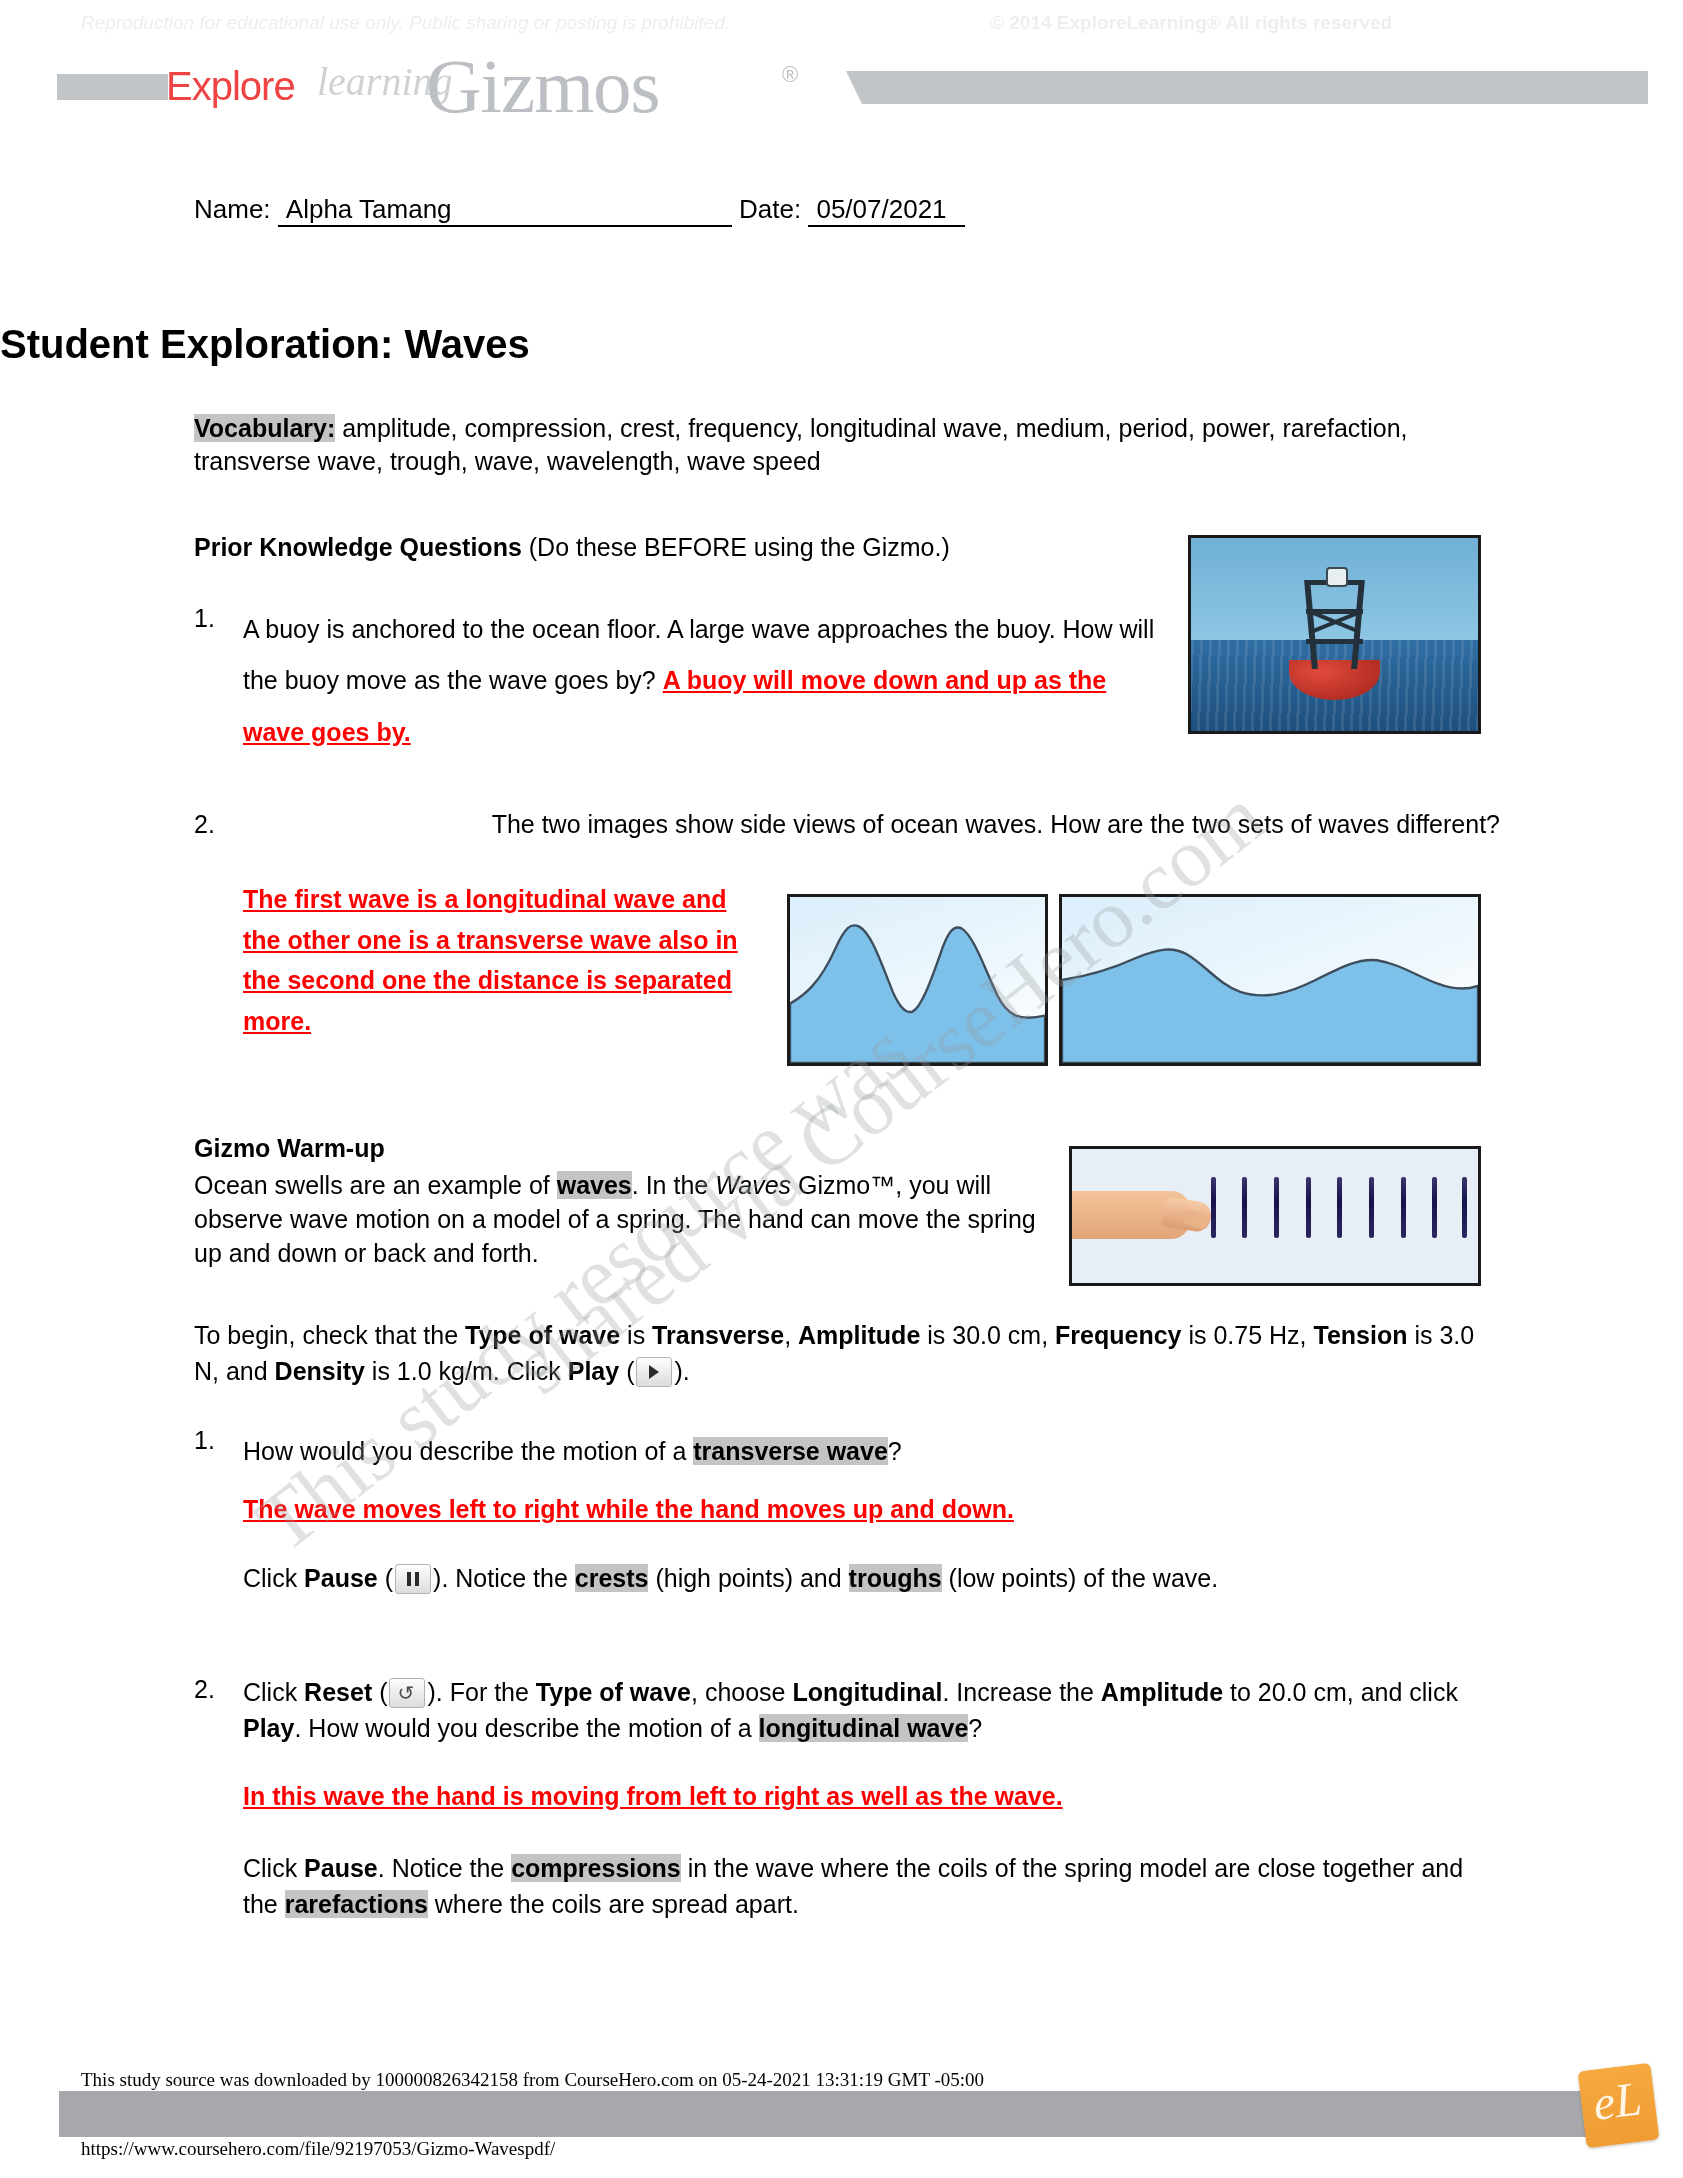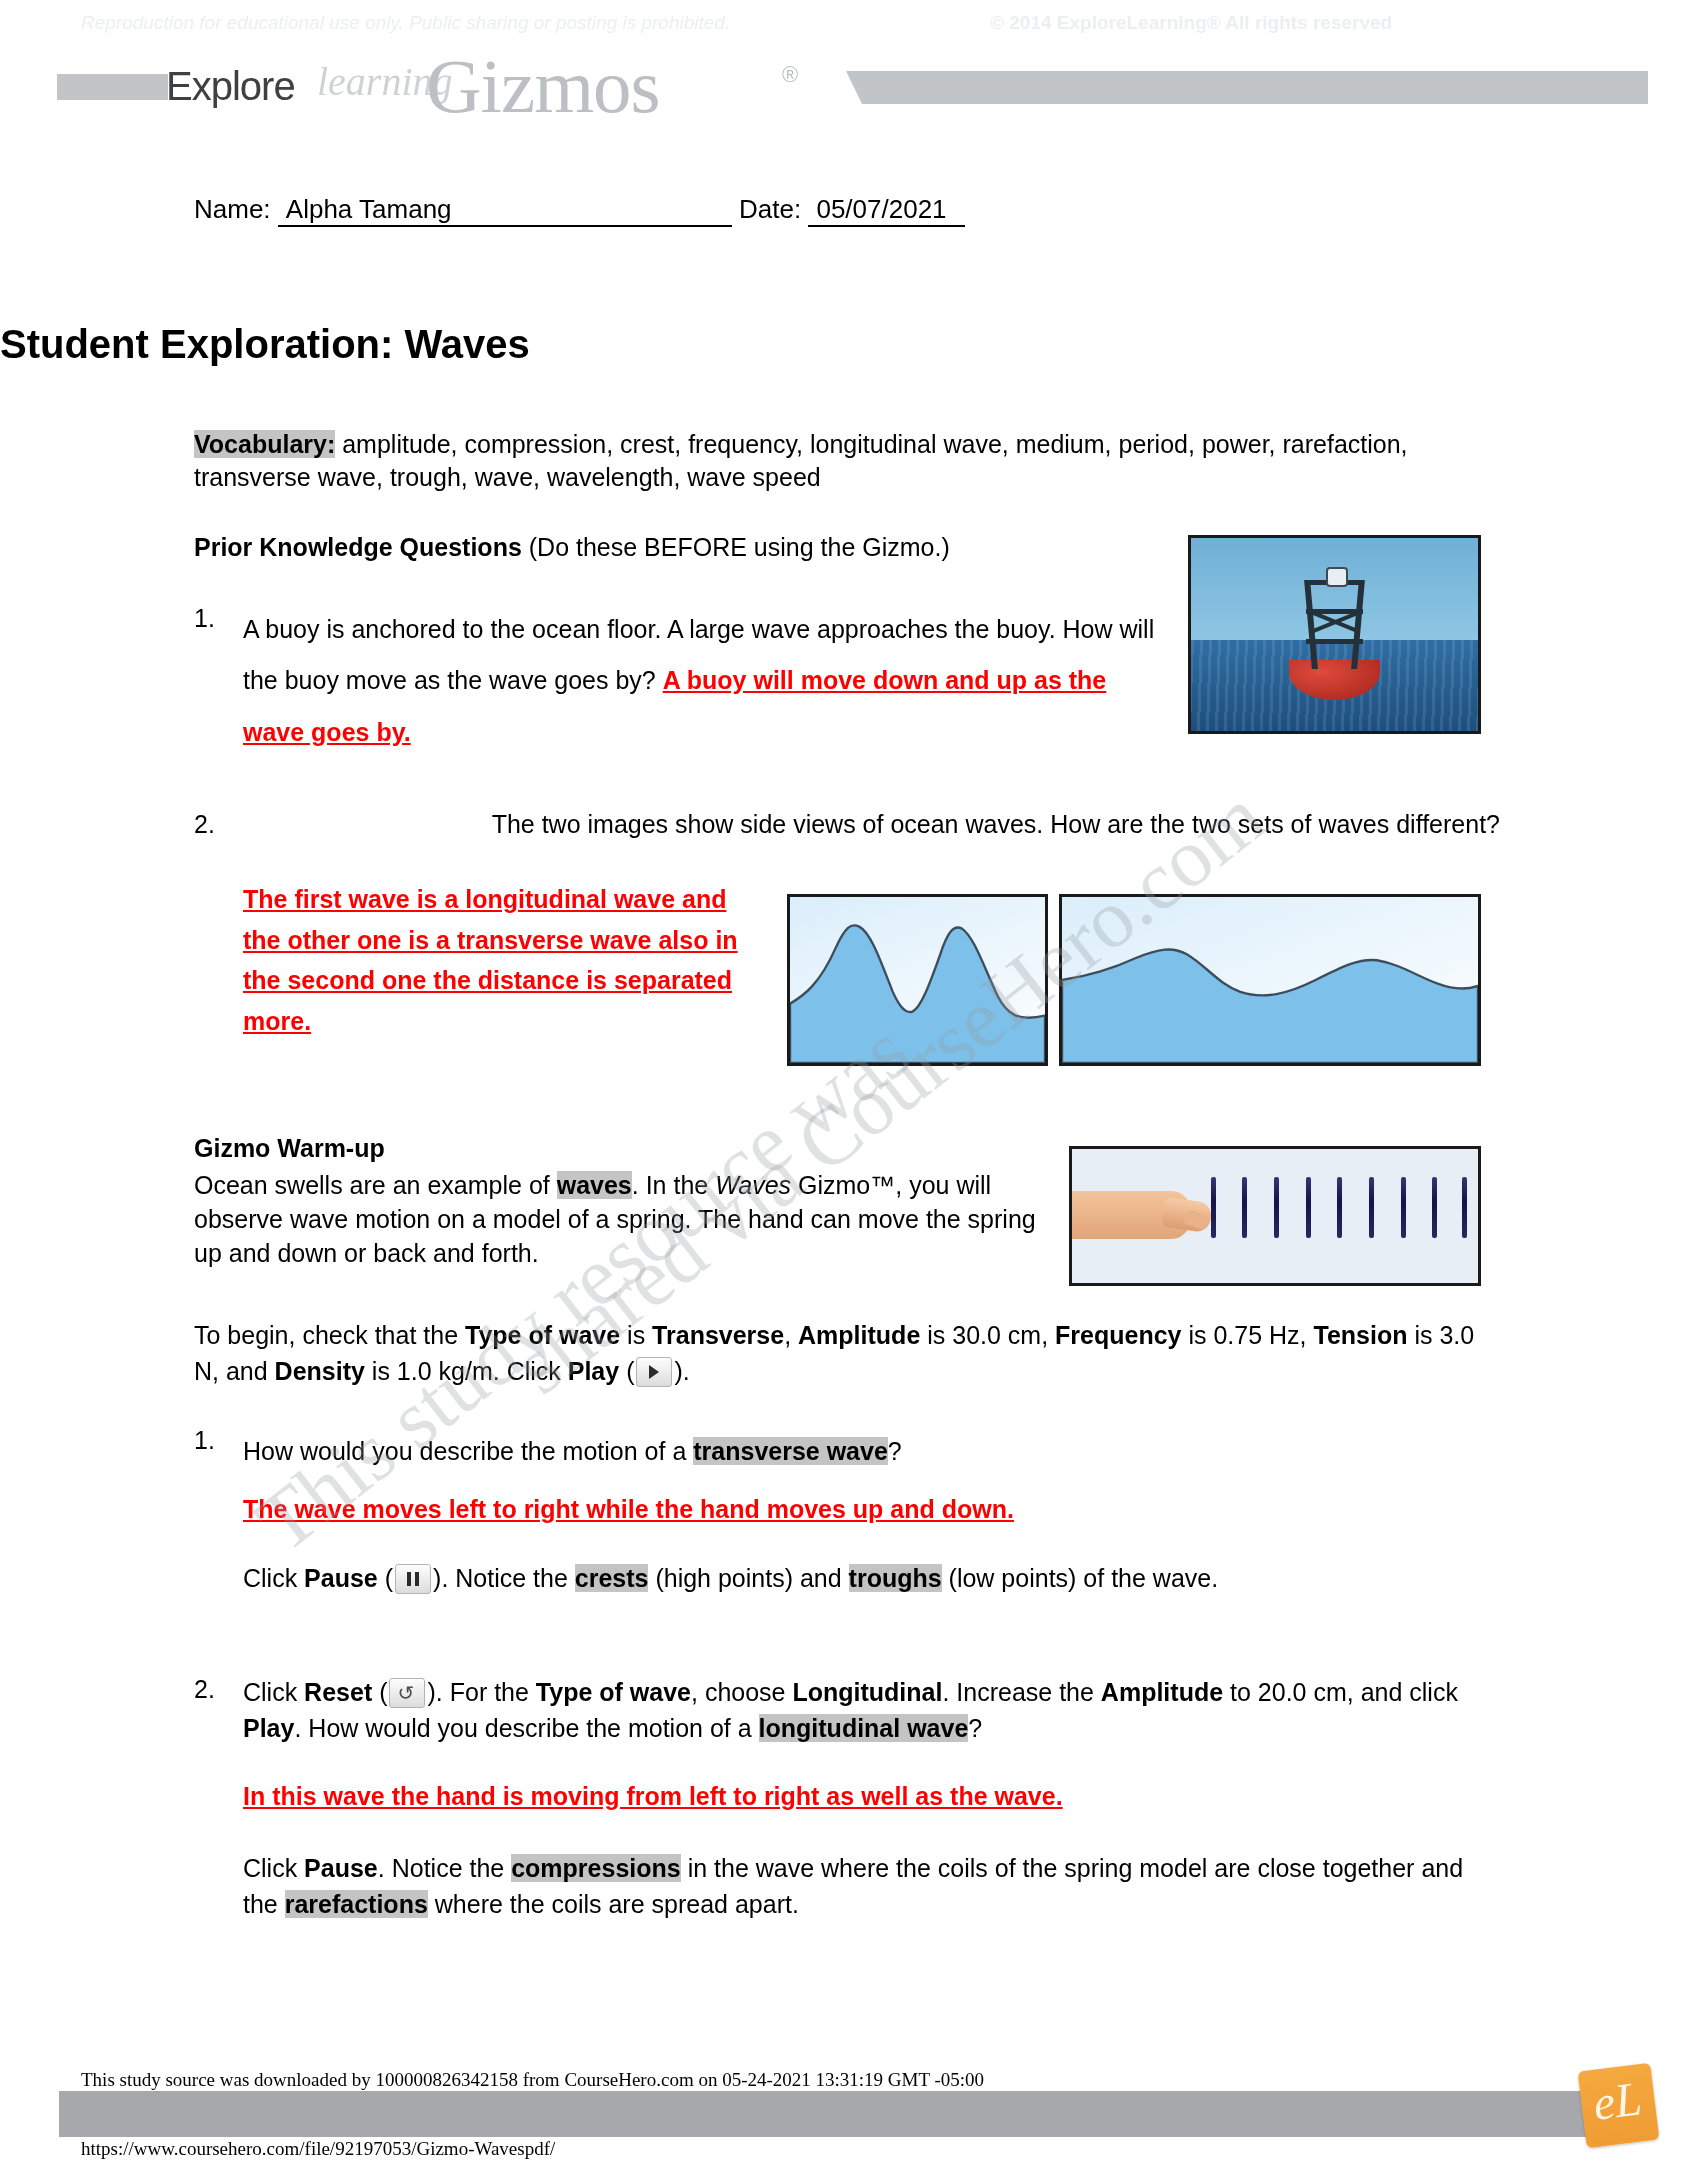--- a/index.html
+++ b/index.html
@@ -12,37 +12,37 @@
     overflow:hidden;
   }
   .page{position:relative;width:1683px;height:2178px;}
 
   
   .masthead{position:absolute;left:0;top:48px;width:1683px;height:73px;}
   .mh-barleft{position:absolute;left:57px;top:26px;width:111px;height:26px;background:#c2c5c8;}
   .mh-barright{position:absolute;left:846px;top:23px;width:802px;height:33px;
       background:#c2c5c8;clip-path:polygon(0 0,100% 0,100% 100%,16px 100%);}
   .mh-explore{position:absolute;left:166px;top:16px;font-size:40px;letter-spacing:-1px;
-      color:#404040;font-family:"Liberation Sans", sans-serif;}
+      color:#ef4444;font-family:"Liberation Sans", sans-serif;}
   .mh-swirl{position:absolute;left:317px;top:10px;font-size:40px;color:#cfd2d5;
       font-family:"Liberation Serif", serif;font-style:italic;}
   .mh-gizmos{position:absolute;left:426px;top:-6px;font-size:77px;color:#bcbfc3;
       font-family:"Liberation Serif", serif;font-weight:normal;letter-spacing:-1px;}
   .mh-reg{position:absolute;left:782px;top:14px;font-size:22px;color:#bcbfc3;}
 
   
   .nameline{position:absolute;left:194px;top:194px;font-size:26px;white-space:nowrap;}
   .nameline .ul{display:inline-block;border-bottom:2px solid #000;}
   .nm{width:446px;padding-left:8px;}
   .dt{width:149px;padding-left:8px;}
 
   .doctitle{position:absolute;left:0;top:322px;width:1683px;text-align:left;
       font-size:40px;font-weight:bold;}
 
-  .vocab{position:absolute;left:194px;top:428px;width:1238px;font-size:25px;line-height:1.32;}
+  .vocab{position:absolute;left:194px;top:412px;width:1238px;font-size:25px;line-height:1.32;}
   .hl{background:#c4c4c4;}
   b{font-weight:bold;}
   i{font-style:italic;}
 
   .pk-head{position:absolute;left:194px;top:533px;font-size:25px;}
   .qnum{position:absolute;left:194px;font-size:25px;}
   .qtext{position:absolute;left:243px;font-size:25px;line-height:2.05;}
 
   .red{color:#ff0000;font-weight:bold;text-decoration:underline;}
 

